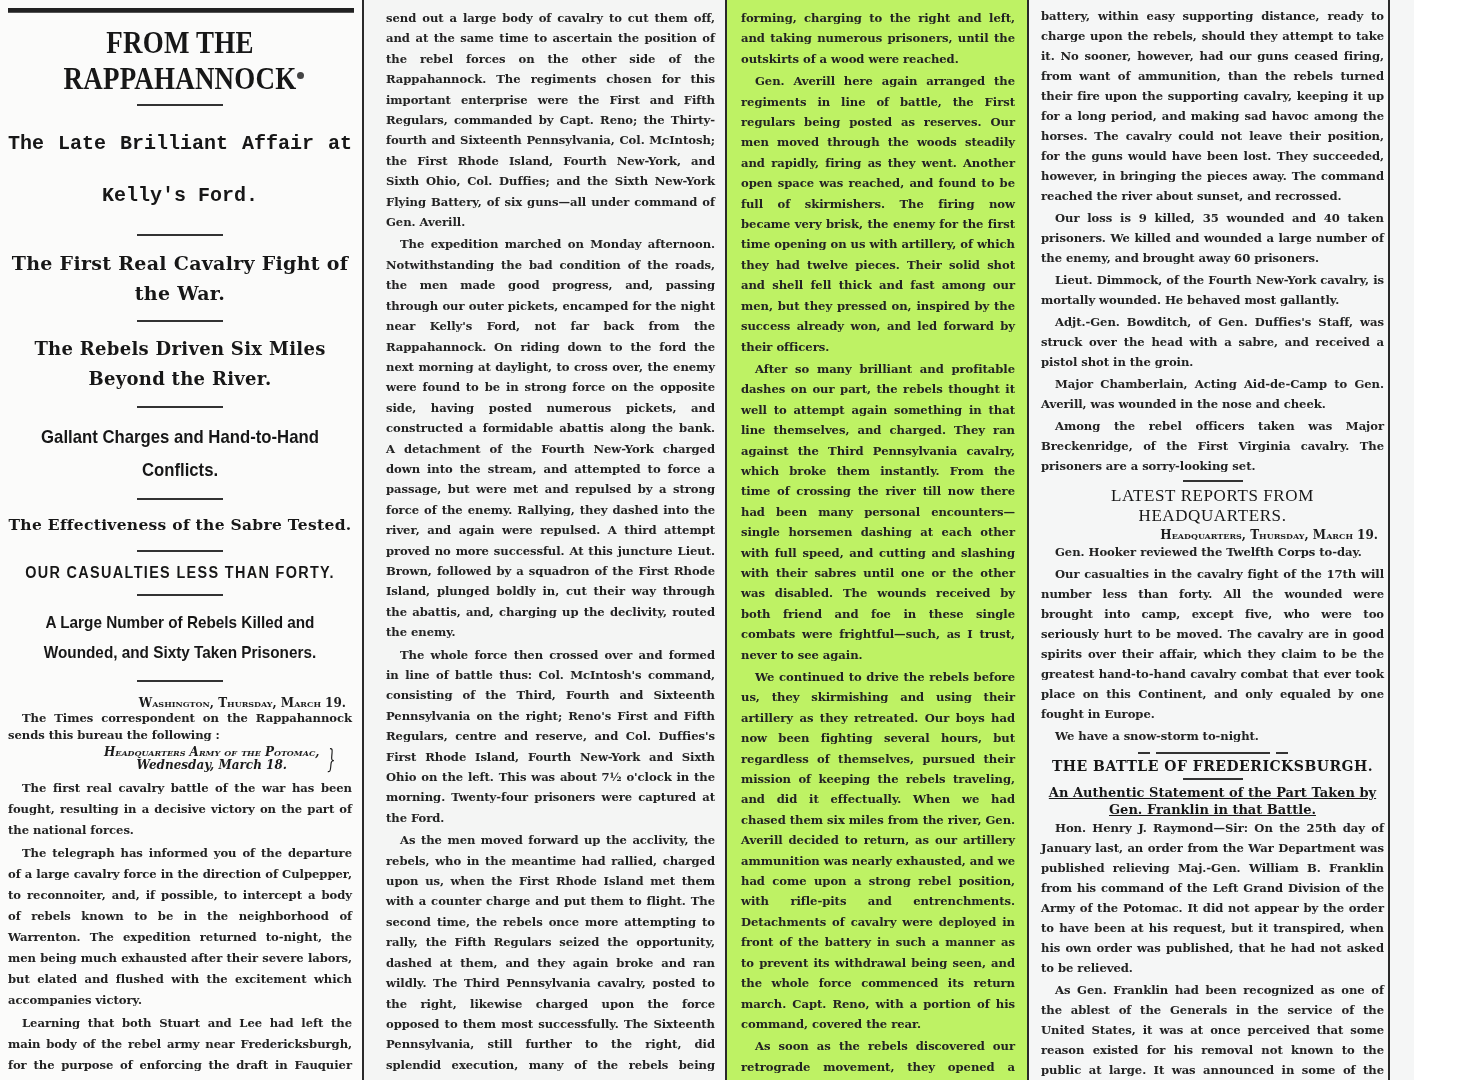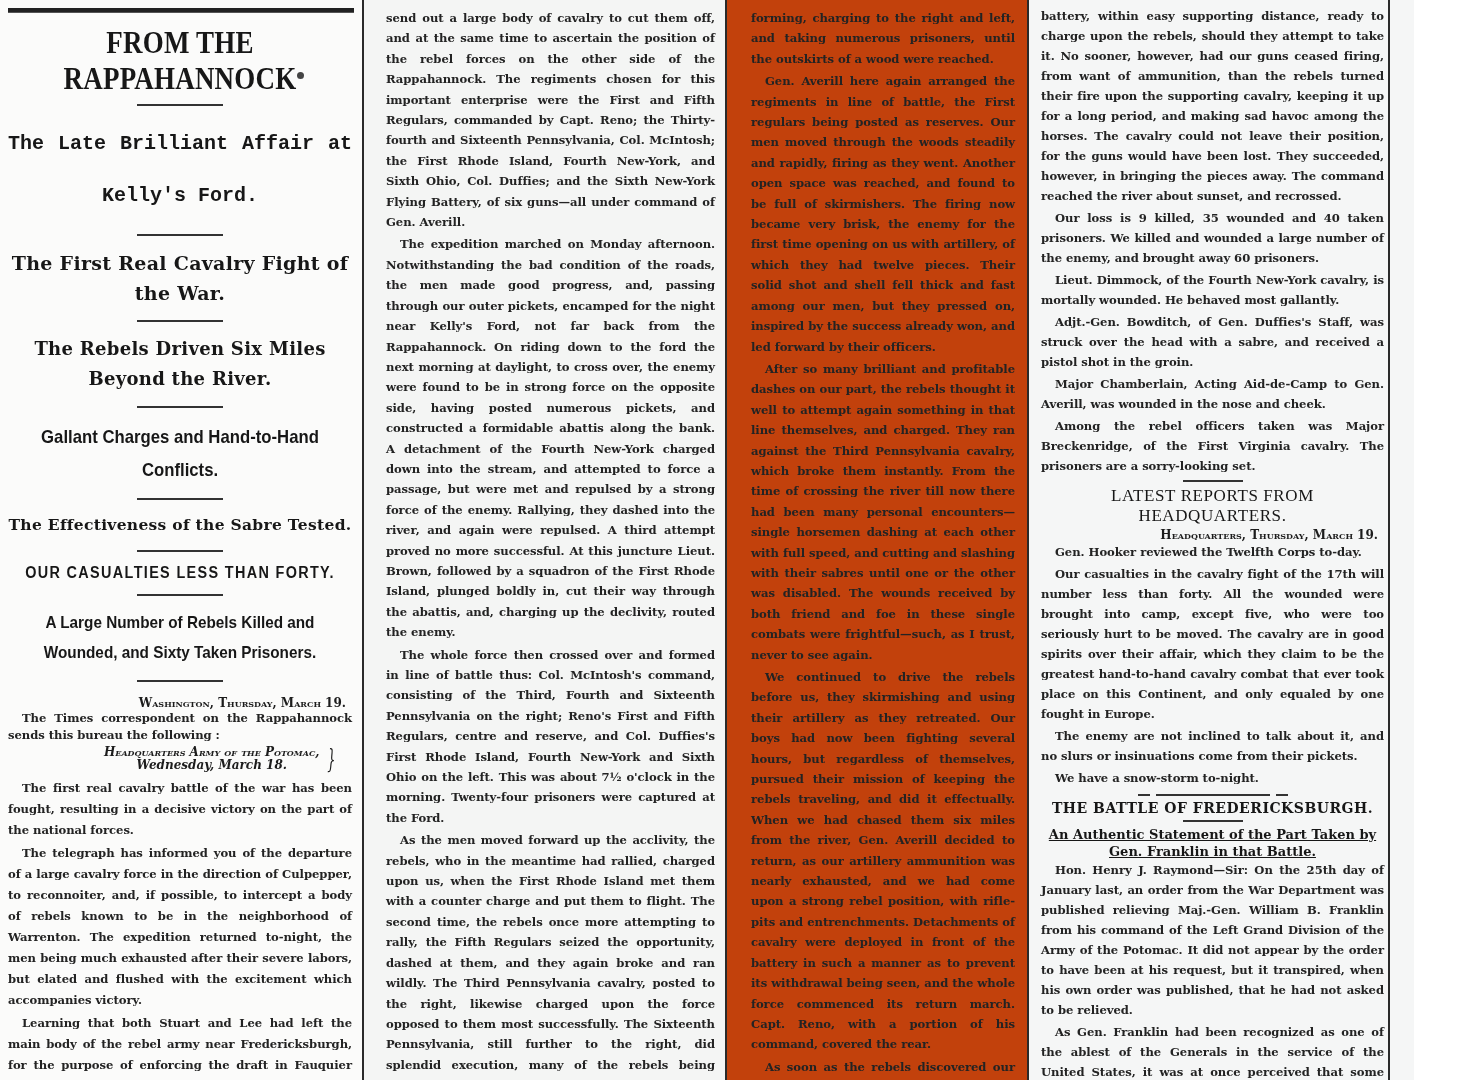--- a/index.html
+++ b/index.html
@@ -24,21 +24,21 @@
     }
     .column {
       position: relative;
       box-sizing: border-box;
       height: 1080px;
       overflow: hidden;
       background: #f7f7f5;
     }
     .col-1 { width: 362px; padding: 30px 10px 0 8px; background: #fbfbfa; }
     .col-2 { width: 363px; padding: 8px 10px 0 22px; border-left: 2px solid #2a2a2a; background: #f4f5f4; }
-    .col-3 { width: 304px; padding: 8px 12px 0 24px; border-left: 2px solid #2a2a2a; border-right: 2px solid #2a2a2a; background: #c2410c; }
+    .col-3 { width: 304px; padding: 8px 12px 0 14px; border-left: 2px solid #2a2a2a; border-right: 2px solid #2a2a2a; background: #bef264; }
     .col-4 { width: 385px; padding: 6px 30px 0 12px; background: #f5f6f6; }
     .col-4::after {
       content: "";
       position: absolute;
       right: 24px; top: 0;
       width: 2px; height: 1080px;
       background: #2a2a2a;
     }
 
     .top-rule {
@@ -251,21 +251,20 @@
     <p class="body">Lieut. Dimmock, of the Fourth New-York cavalry, is mortally wounded. He behaved most gallantly.</p>
     <p class="body">Adjt.-Gen. Bowditch, of Gen. Duffies's Staff, was struck over the head with a sabre, and received a pistol shot in the groin.</p>
     <p class="body">Major Chamberlain, Acting Aid-de-Camp to Gen. Averill, was wounded in the nose and cheek.</p>
     <p class="body">Among the rebel officers taken was Major Breckenridge, of the First Virginia cavalry. The prisoners are a sorry-looking set.</p>
 
     <div class="rule short"></div>
     <div class="headline h-section-caps">LATEST REPORTS FROM HEADQUARTERS.</div>
     <div class="dateline" style="margin-top:0;">Headquarters, Thursday, March 19.</div>
     <p class="body">Gen. Hooker reviewed the Twelfth Corps to-day.</p>
     <p class="body">Our casualties in the cavalry fight of the 17th will number less than forty. All the wounded were brought into camp, except five, who were too seriously hurt to be moved. The cavalry are in good spirits over their affair, which they claim to be the greatest hand-to-hand cavalry combat that ever took place on this Continent, and only equaled by one fought in Europe.</p>
-    <p class="body">The enemy are not inclined to talk about it, and no slurs or insinuations come from their pickets.</p>
     <p class="body">We have a snow-storm to-night.</p>
 
     <div class="rule dotted"></div>
     <div class="headline h-section">THE BATTLE OF FREDERICKSBURGH.</div>
     <div class="rule short"></div>
     <div class="headline h-sub-small">An Authentic Statement of the Part Taken by Gen. Franklin in that Battle.</div>
     <p class="body">Hon. Henry J. Raymond—Sir: On the 25th day of January last, an order from the War Department was published relieving Maj.-Gen. William B. Franklin from his command of the Left Grand Division of the Army of the Potomac. It did not appear by the order to have been at his request, but it transpired, when his own order was published, that he had not asked to be relieved.</p>
     <p class="body">As Gen. Franklin had been recognized as one of the ablest of the Generals in the service of the United States, it was at once perceived that some reason existed for his removal not known to the public at large. It was announced in some of the newspaper dispatches from Washington that a Court of Inquiry</p>
   </div>
 

